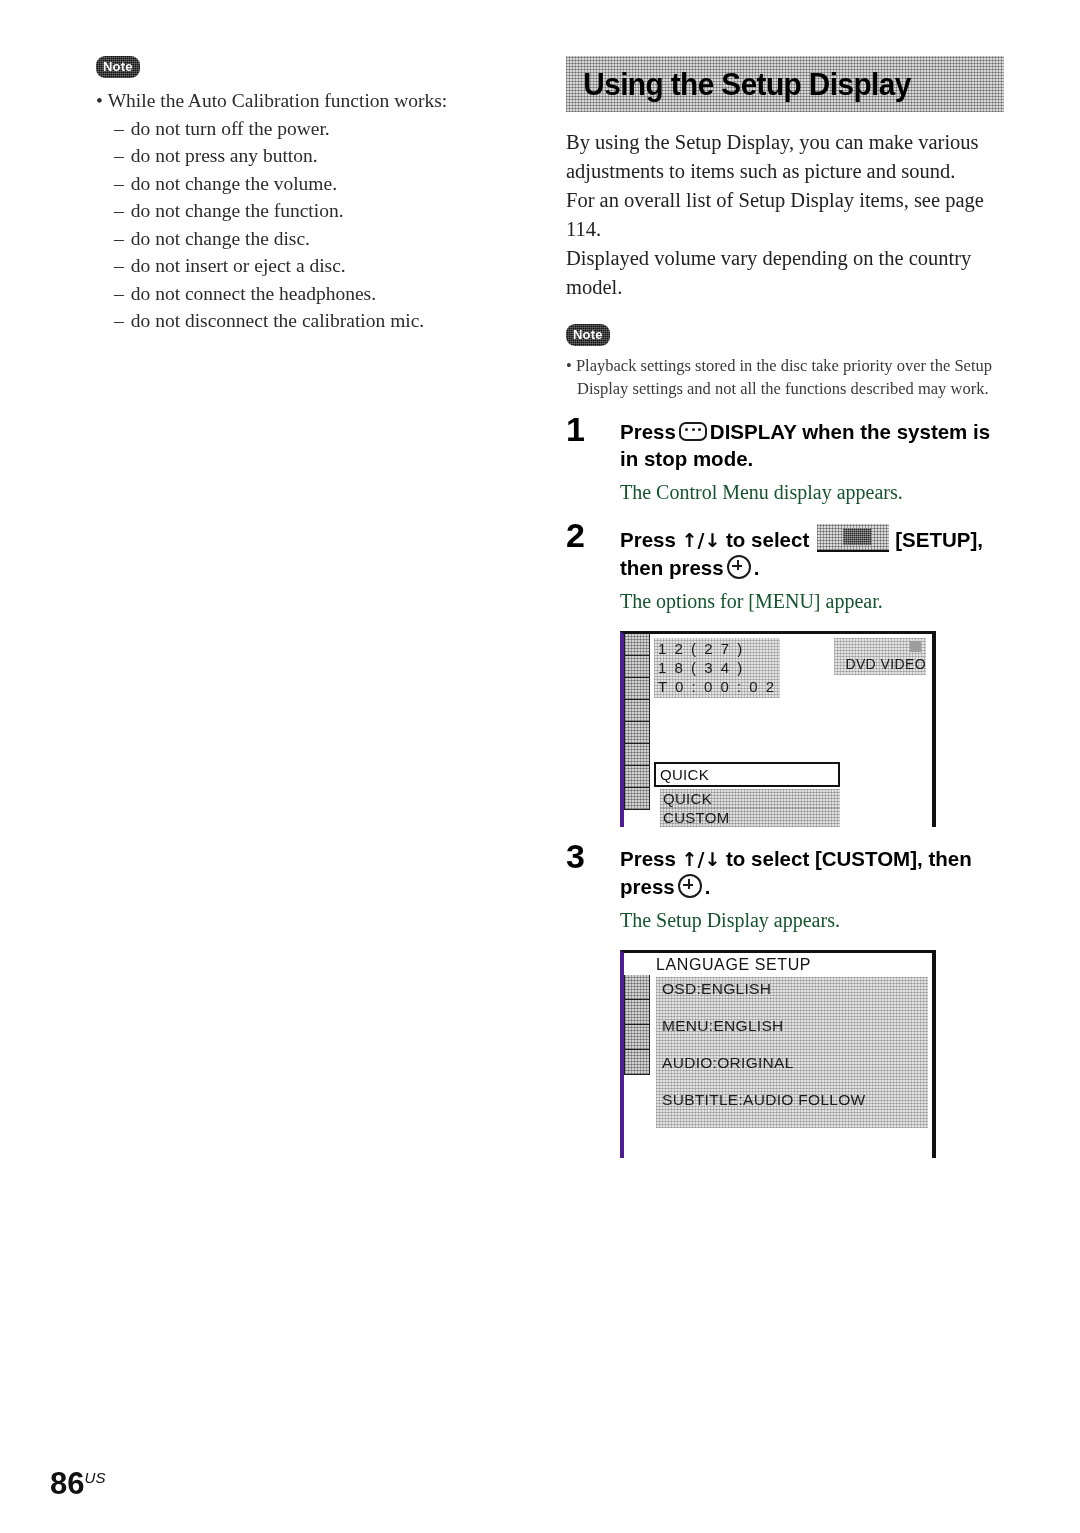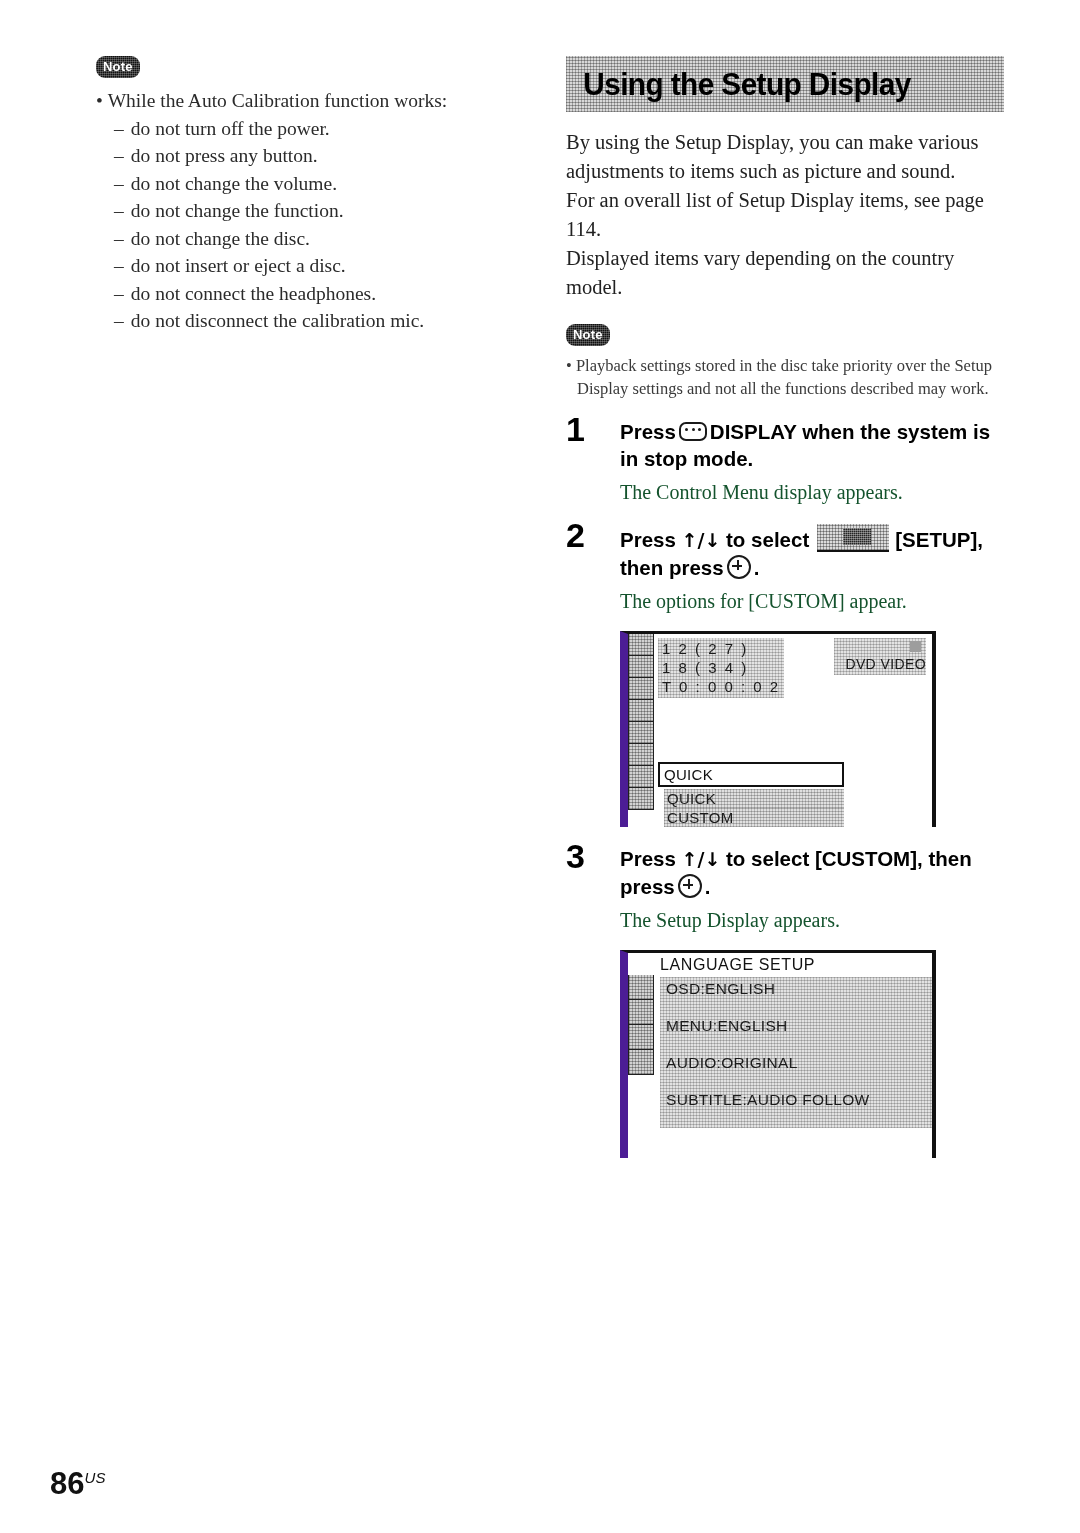--- a/index.html
+++ b/index.html
@@ -223,21 +223,21 @@
   }
 
   
   .tv-shot {
     position: relative;
     margin: 16px 0 0 54px;
     width: 316px;
     height: 196px;
     background: #ffffff;
     border-top: 3px solid #111;
-    border-left: 8px solid #4c1d95;
+    border-left: 4px solid #4c1d95;
     border-right: 4px solid #111;
     box-sizing: border-box;
     overflow: hidden;
   }
   .tv-shot.tall { height: 208px; }
 
   .osd-col {
     position: absolute;
     left: 0; top: 0;
     width: 26px;
@@ -431,40 +431,40 @@
 
   <div class="col-right">
 
     <div class="section-band">
       <div class="section-band-title">Using the Setup Display</div>
     </div>
 
     <div class="body-para">
       <p>By using the Setup Display, you can make various adjustments to items such as picture and sound.</p>
       <p>For an overall list of Setup Display items, see page 114.</p>
-      <p>Displayed items vary depending on the country model.</p>
+      <p>Displayed volume vary depending on the country model.</p>
     </div>
 
     <div class="note-block">
       <div class="note-badge">Note</div>
       <div class="note-body">
         •&nbsp;<span>Playback settings stored in the disc take priority over the Setup Display settings and not all the functions described may work.</span>
       </div>
     </div>
 
     <div class="step">
       <div class="step-num">1</div>
       <div class="step-title"><span>Press</span><span class="icon-display"></span><span>DISPLAY when the system is in stop mode.</span></div>
       <div class="step-desc">The Control Menu display appears.</div>
     </div>
 
     <div class="step">
       <div class="step-num">2</div>
       <div class="step-title"><span>Press</span> <span class="arrow-pair">↑/↓</span> <span>to select</span><span class="icon-setup-thumb"></span><span>[SETUP],</span> <span>then press</span><span class="icon-enter"></span><span>.</span></div>
-      <div class="step-desc">The options for [CUSTOM] appear.</div>
+      <div class="step-desc">The options for [MENU] appear.</div>
     </div>
 
     <div class="tv-shot">
       <div class="osd-col">
         <div class="cell"></div>
         <div class="cell"></div>
         <div class="cell"></div>
         <div class="cell"></div>
         <div class="cell"></div>
         <div class="cell"></div>

